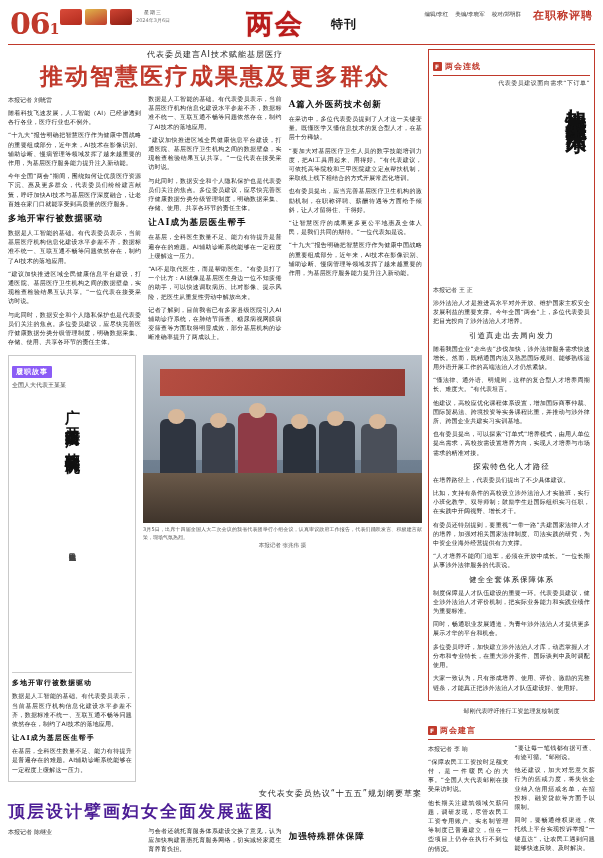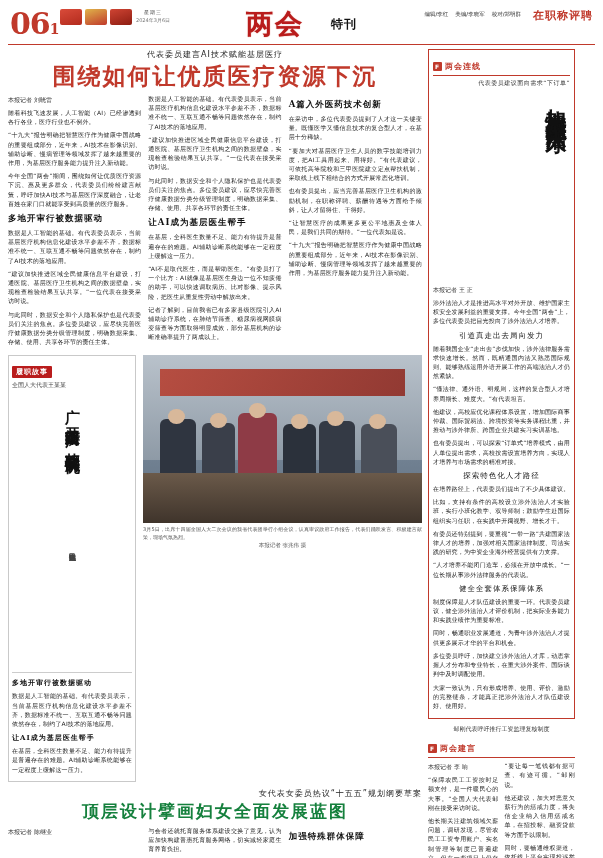--- a/index.html
+++ b/index.html
@@ -44,21 +44,21 @@
   .paper-logo{
     position:absolute;right:2px;top:2px;
     font-family:"DejaVu Serif","Liberation Serif",serif;
     font-size:11px;font-weight:bold;color:#c0392b;letter-spacing:1px;
   }
 
   
   .body-grid{position:relative;margin-top:4px;height:806px;}
 
   .left-zone{position:absolute;left:0;top:0;width:414px;height:806px;}
-  .right-zone{position:absolute;left:420px;top:0;width:147px;height:806px;}
+  .right-zone{position:absolute;left:420px;top:0;width:167px;height:806px;}
 
   
   .kicker{font-size:8px;text-align:center;color:#222;letter-spacing:1px;margin-bottom:2px;}
   .headline{
     font-family:"DejaVu Serif","Liberation Serif",serif;
     text-align:center;font-weight:bold;color:#c0392b;
     font-size:23px;letter-spacing:2px;line-height:28px;
     margin:0 0 4px 0;
   }
   .flag{
@@ -81,21 +81,21 @@
   .subhead{
     font-family:"DejaVu Serif","Liberation Serif",serif;
     font-size:8.5px;font-weight:bold;color:#111;text-align:left;
     margin:5px 0 3px 0;letter-spacing:1px;
   }
 
   
   .mid{display:flex;gap:7px;margin-top:5px;}
   .storybox{width:128px;border:1px solid #c9c9c9;padding:3px;box-sizing:border-box;}
   .story-tag{
-    background:#b91c1c;color:#fff;font-size:7px;font-weight:bold;
+    background:#8b5cf6;color:#fff;font-size:7px;font-weight:bold;
     padding:1px 4px;display:inline-block;letter-spacing:1px;border-radius:1px;
   }
   .story-title{
     font-family:"DejaVu Serif","Liberation Serif",serif;
     font-size:15px;font-weight:bold;color:#111;letter-spacing:1px;
     writing-mode:vertical-rl;text-orientation:upright;
     height:150px;margin:6px auto 2px auto;display:block;
   }
   .story-side{
     writing-mode:vertical-rl;text-orientation:upright;
@@ -120,21 +120,21 @@
   .f5{left:63%;width:13%;height:33%;background:#343a45;}
   .f6{left:78%;width:13%;height:31%;background:#4a4f59;}
   .ph-head{position:absolute;border-radius:50%;background:#d8b89a;}
   .photo-cap{font-size:5px;color:#555;line-height:8px;margin-top:2px;text-align:justify;}
   .photo-credit{font-size:5.5px;color:#555;text-align:center;margin-top:1px;}
 
   
   .kicker2{font-size:8px;text-align:right;color:#222;letter-spacing:1px;margin:6px 0 2px 0;}
   .headline2{
     font-family:"DejaVu Serif","Liberation Serif",serif;
-    text-align:center;font-weight:bold;color:#15803d;
+    text-align:left;font-weight:bold;color:#4c1d95;
     font-size:17px;letter-spacing:2px;line-height:21px;margin:0 0 4px 0;
   }
 
   
   .rbox{
     border:1px solid #c0392b;padding:4px;box-sizing:border-box;
   }
   .r-kicker{font-size:6px;color:#333;text-align:right;margin:3px 0 2px 0;letter-spacing:.5px;}
   .r-headline{
     font-family:"DejaVu Serif","Liberation Serif",serif;
@@ -188,21 +188,21 @@
     </div>
 
     <div class="paper-logo">在职称评聘</div>
   </div>
 
   <div class="body-grid">
 
     <div class="left-zone">
 
       <div class="kicker">代表委员建言AI技术赋能基层医疗</div>
-      <div class="headline">围绕如何让优质医疗资源下沉</div>
+      <div class="headline">推动智慧医疗成果惠及更多群众</div>
 
 
       <div class="cols3">
         <div class="col">
           <div class="byline">本报记者 刘晓雷</div>
           <p class="t">随着科技飞速发展，人工智能（AI）已经渗透到各行各业，医疗行业也不例外。</p>
           <p class="t">“十九大”报告明确把智慧医疗作为健康中国战略的重要组成部分，近年来，AI技术在影像识别、辅助诊断、慢病管理等领域发挥了越来越重要的作用，为基层医疗服务能力提升注入新动能。</p>
           <p class="t">今年全国“两会”期间，围绕如何让优质医疗资源下沉、惠及更多群众，代表委员们纷纷建言献策，呼吁加快AI技术与基层医疗深度融合，让老百姓在家门口就能享受到高质量的医疗服务。</p>
           <div class="subhead">多地开审行被数据驱动</div>
           <p class="t">数据是人工智能的基础。有代表委员表示，当前基层医疗机构信息化建设水平参差不齐，数据标准不统一、互联互通不畅等问题依然存在，制约了AI技术的落地应用。</p>

